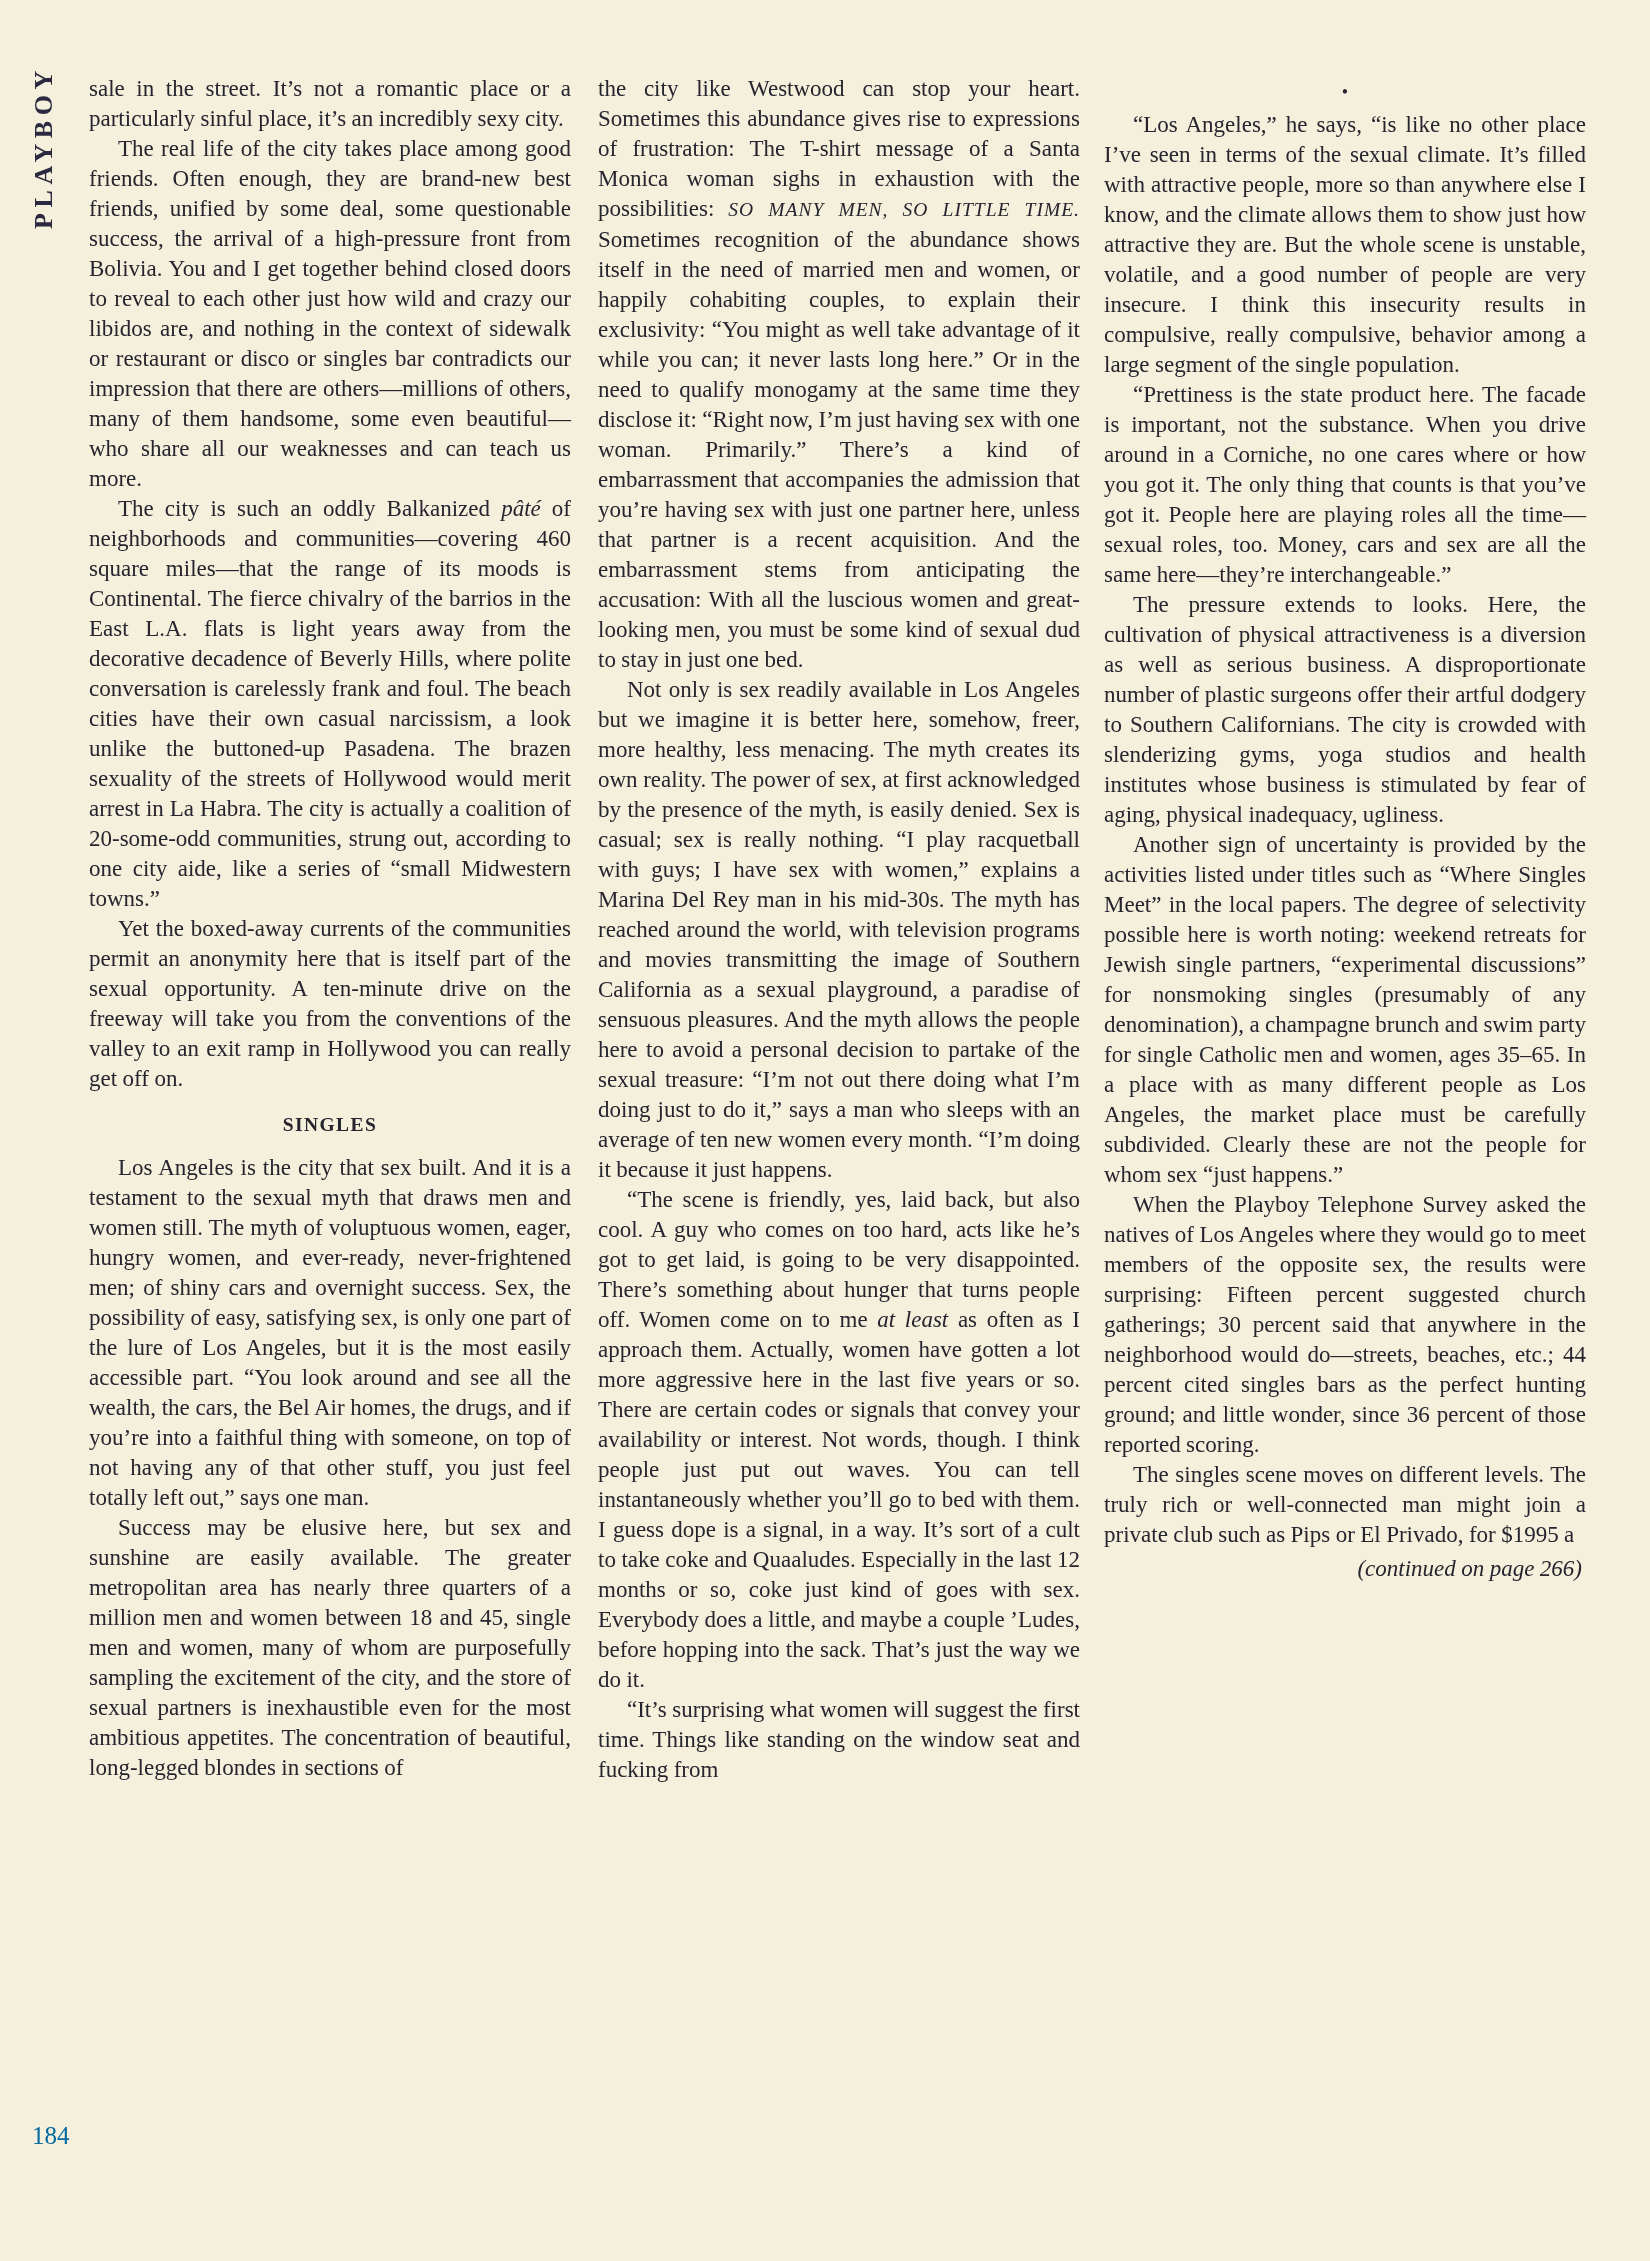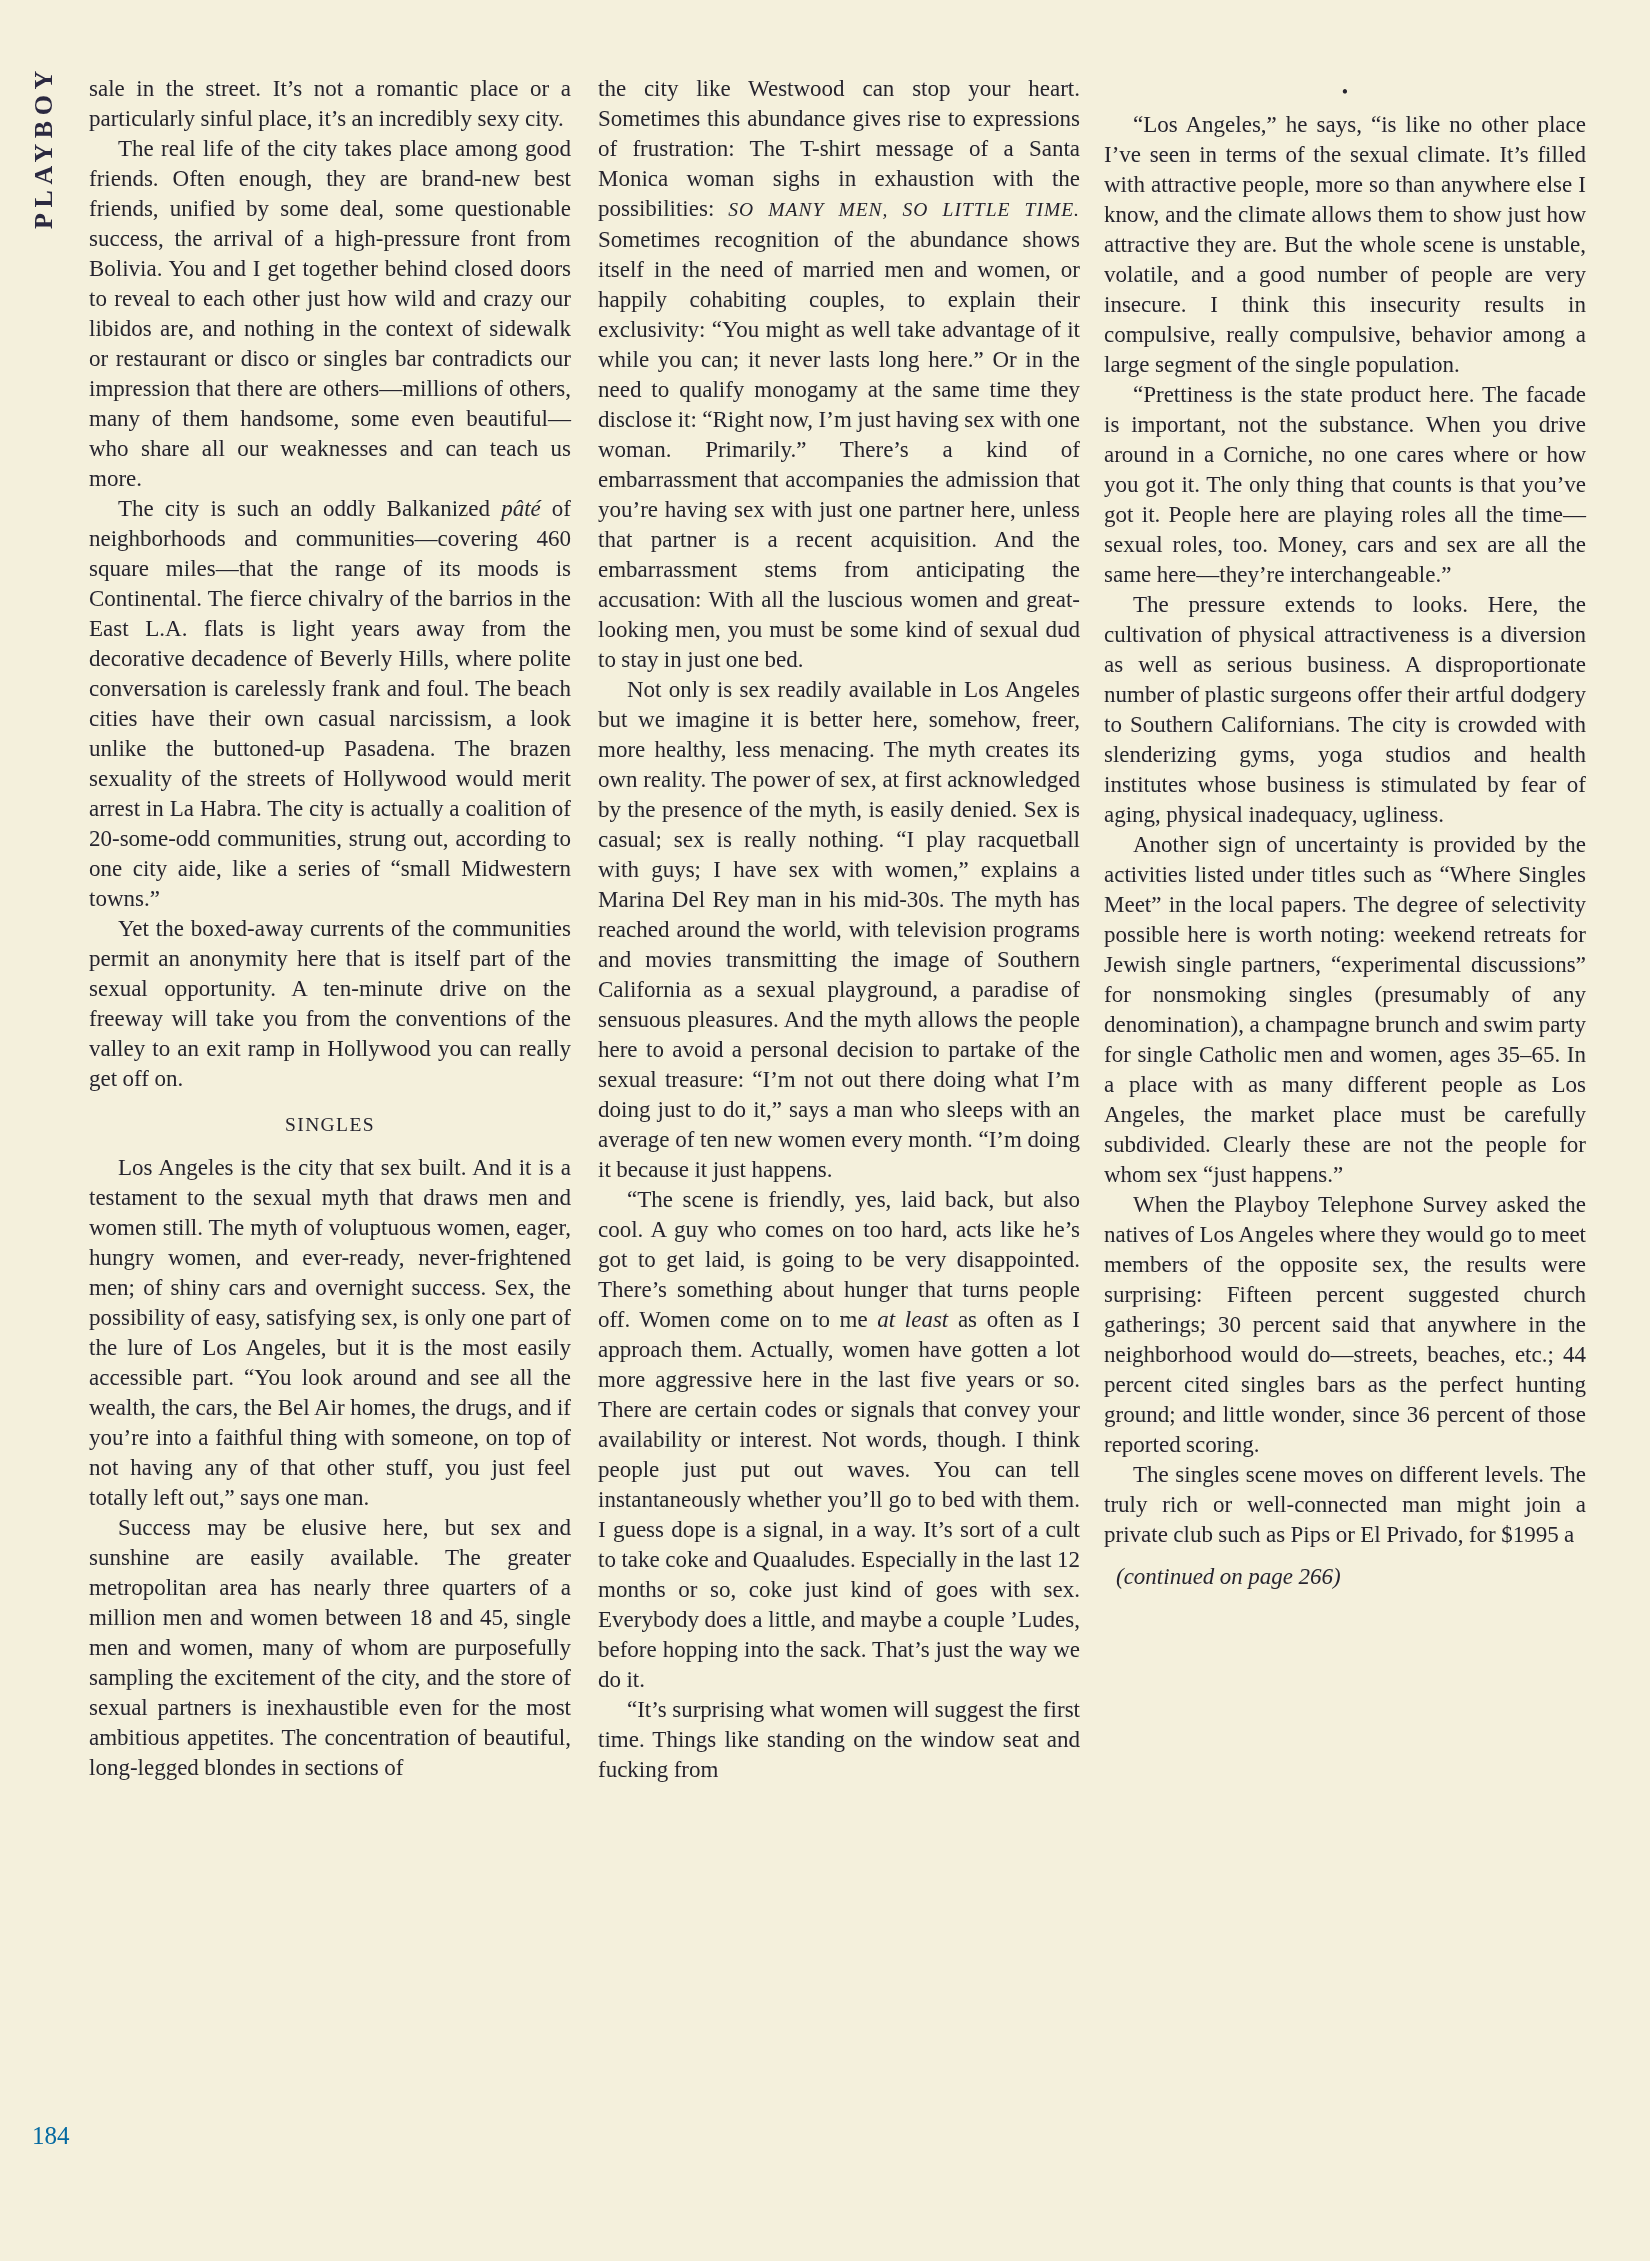--- a/index.html
+++ b/index.html
@@ -23,29 +23,29 @@
     font-size:23px; line-height:30px;
     text-align:justify; word-spacing:-0.3px;
     hyphens:auto; -webkit-hyphens:auto;
   }
   #col1 { left:89px; }
   #col2 { left:598px; }
   #col3 { left:1104px; }
   .column p { margin:0; text-indent:29px; }
   .column p.noindent { text-indent:0; }
   .heading {
-    text-align:center; font-weight:normal;
+    text-align:center; font-weight:bold;
     font-size:19.5px; line-height:22.3px; letter-spacing:1.4px;
     margin:19.5px 0 17px 0; text-indent:0;
   }
   .separator {
     text-align:center; font-size:18px; line-height:30px;
     margin:2.8px 0; text-indent:0;
   }
-  .continuation { text-align:left; margin:12px; text-indent:0; }
+  .continuation { text-align:right; margin:4px; text-indent:0; }
   .it { font-style:italic; }
   .sc { font-size:0.85em; letter-spacing:1px;font-style:italic; }
   .page-number {
     position:absolute; left:32px; top:2122px;
     font-size:25px; color:#0369a1;
   }
 </style>
 </head>
 <body>
 

